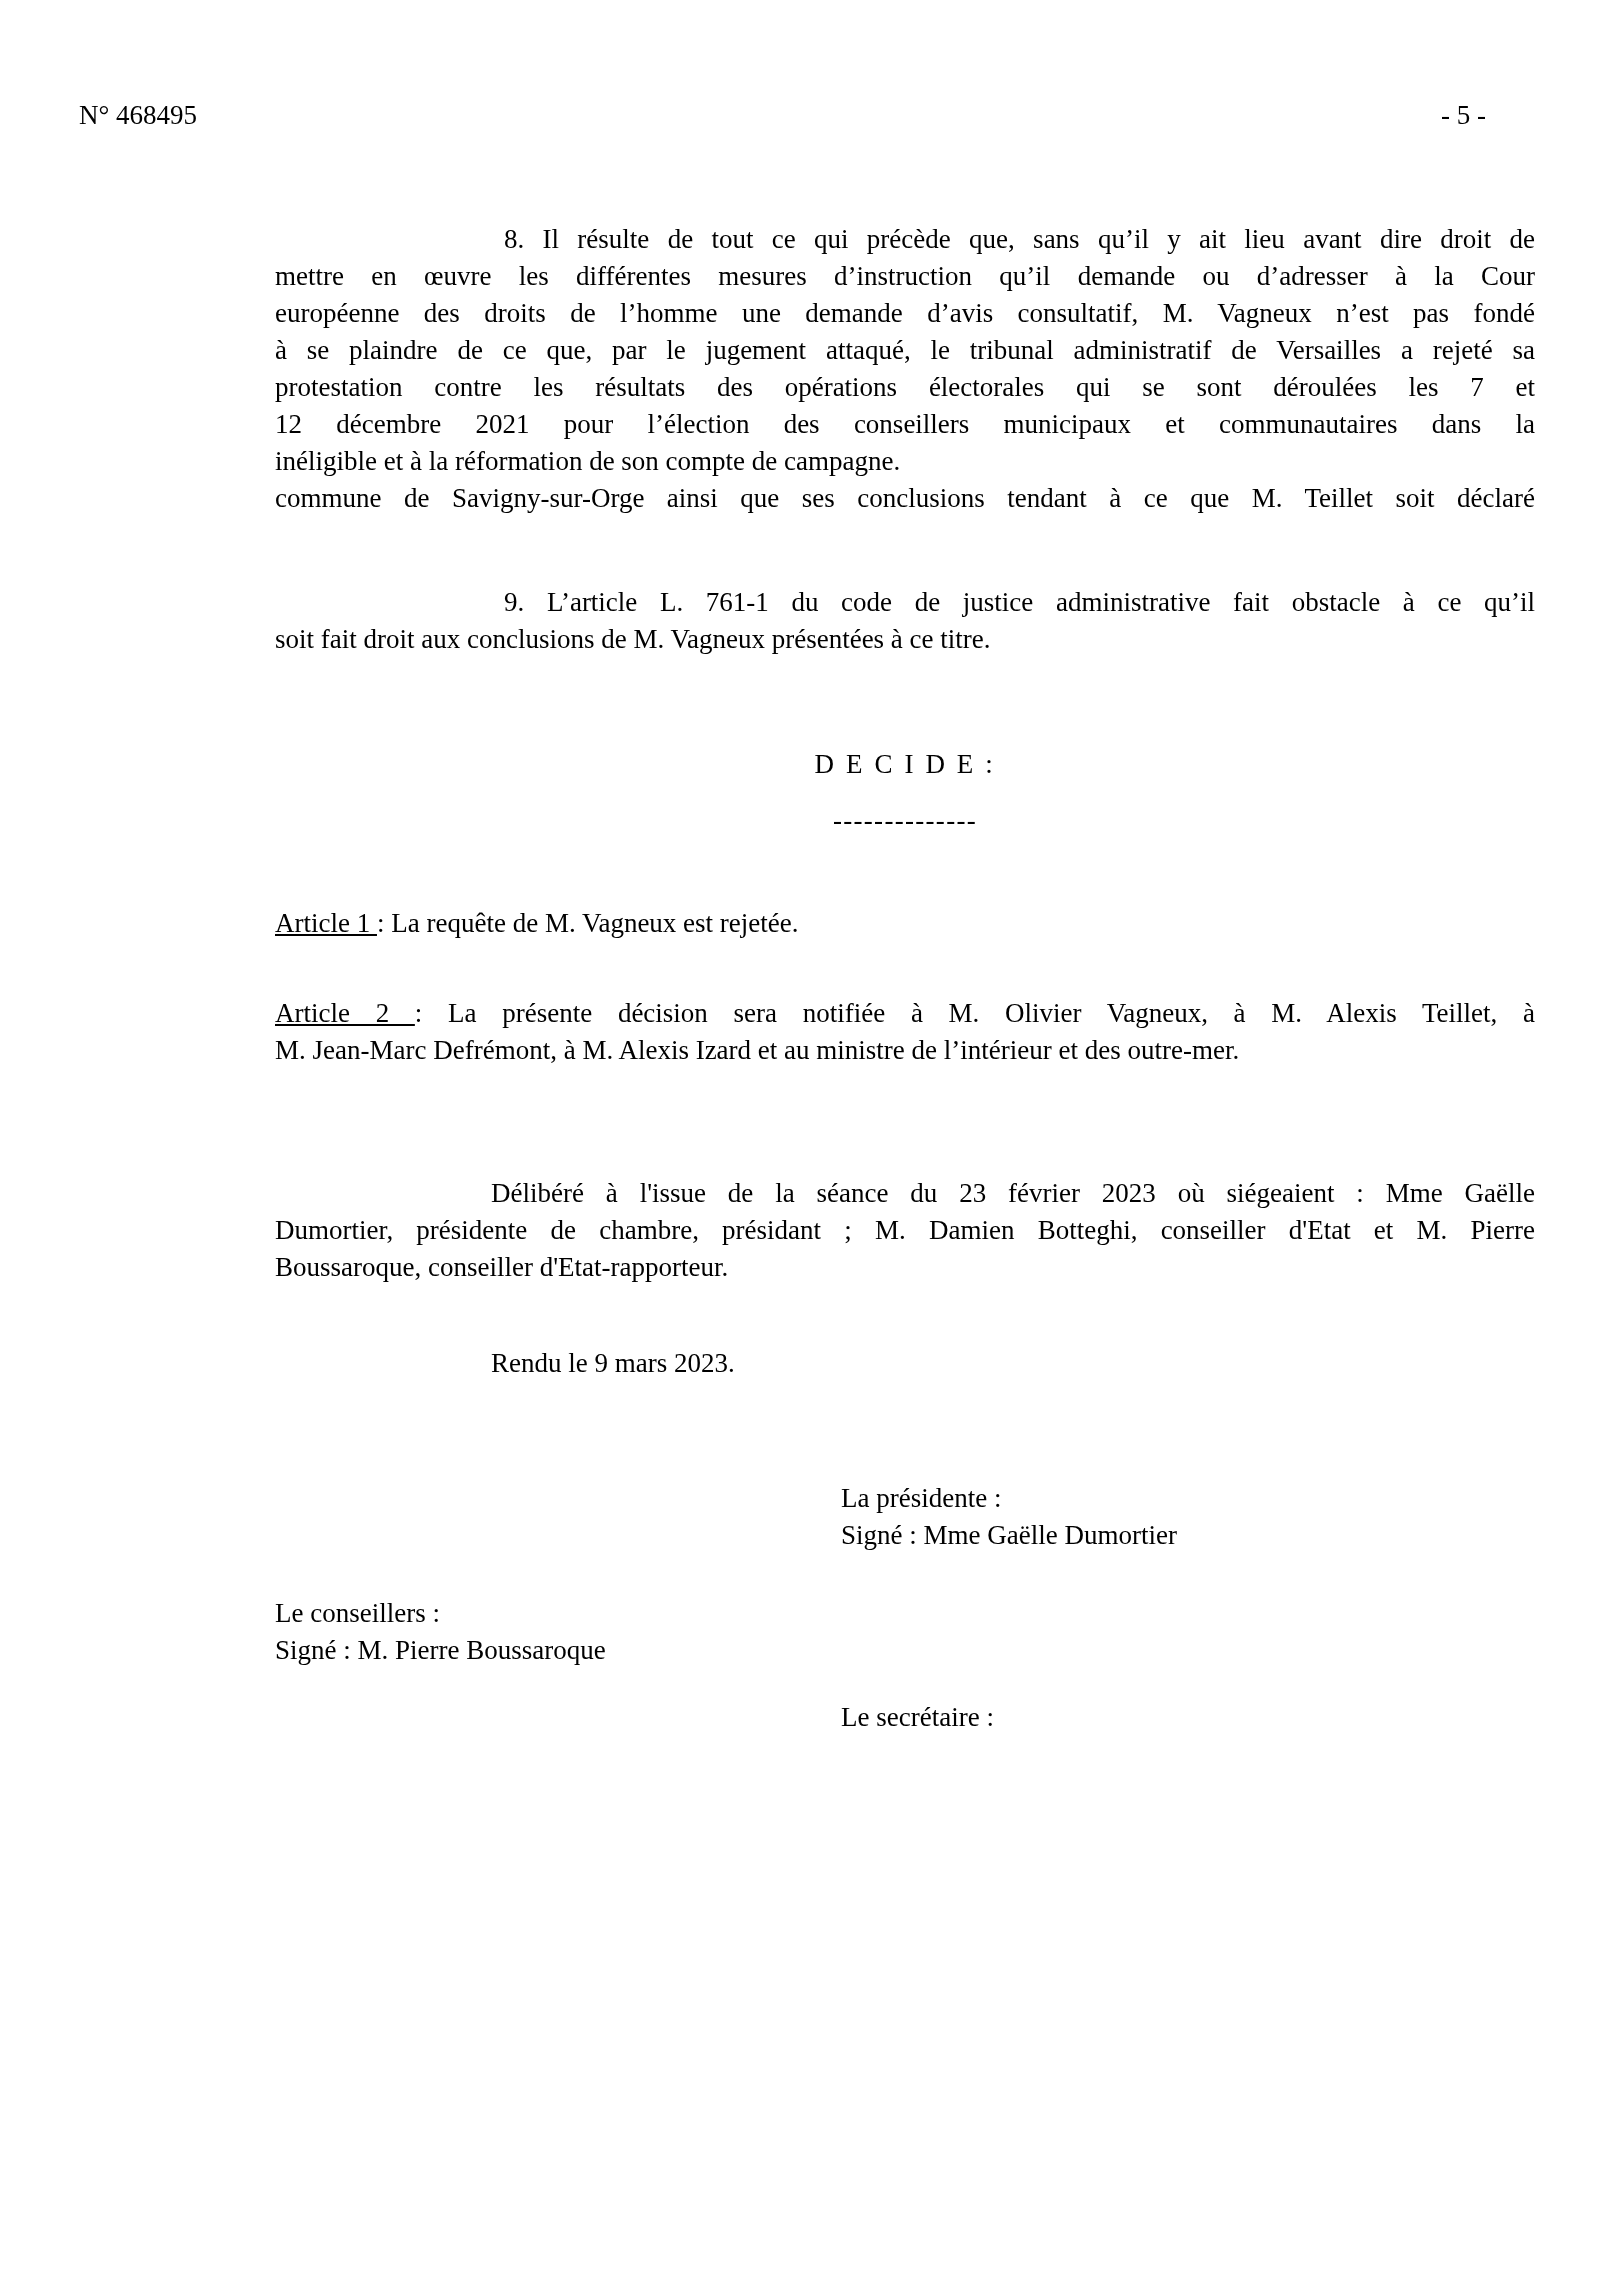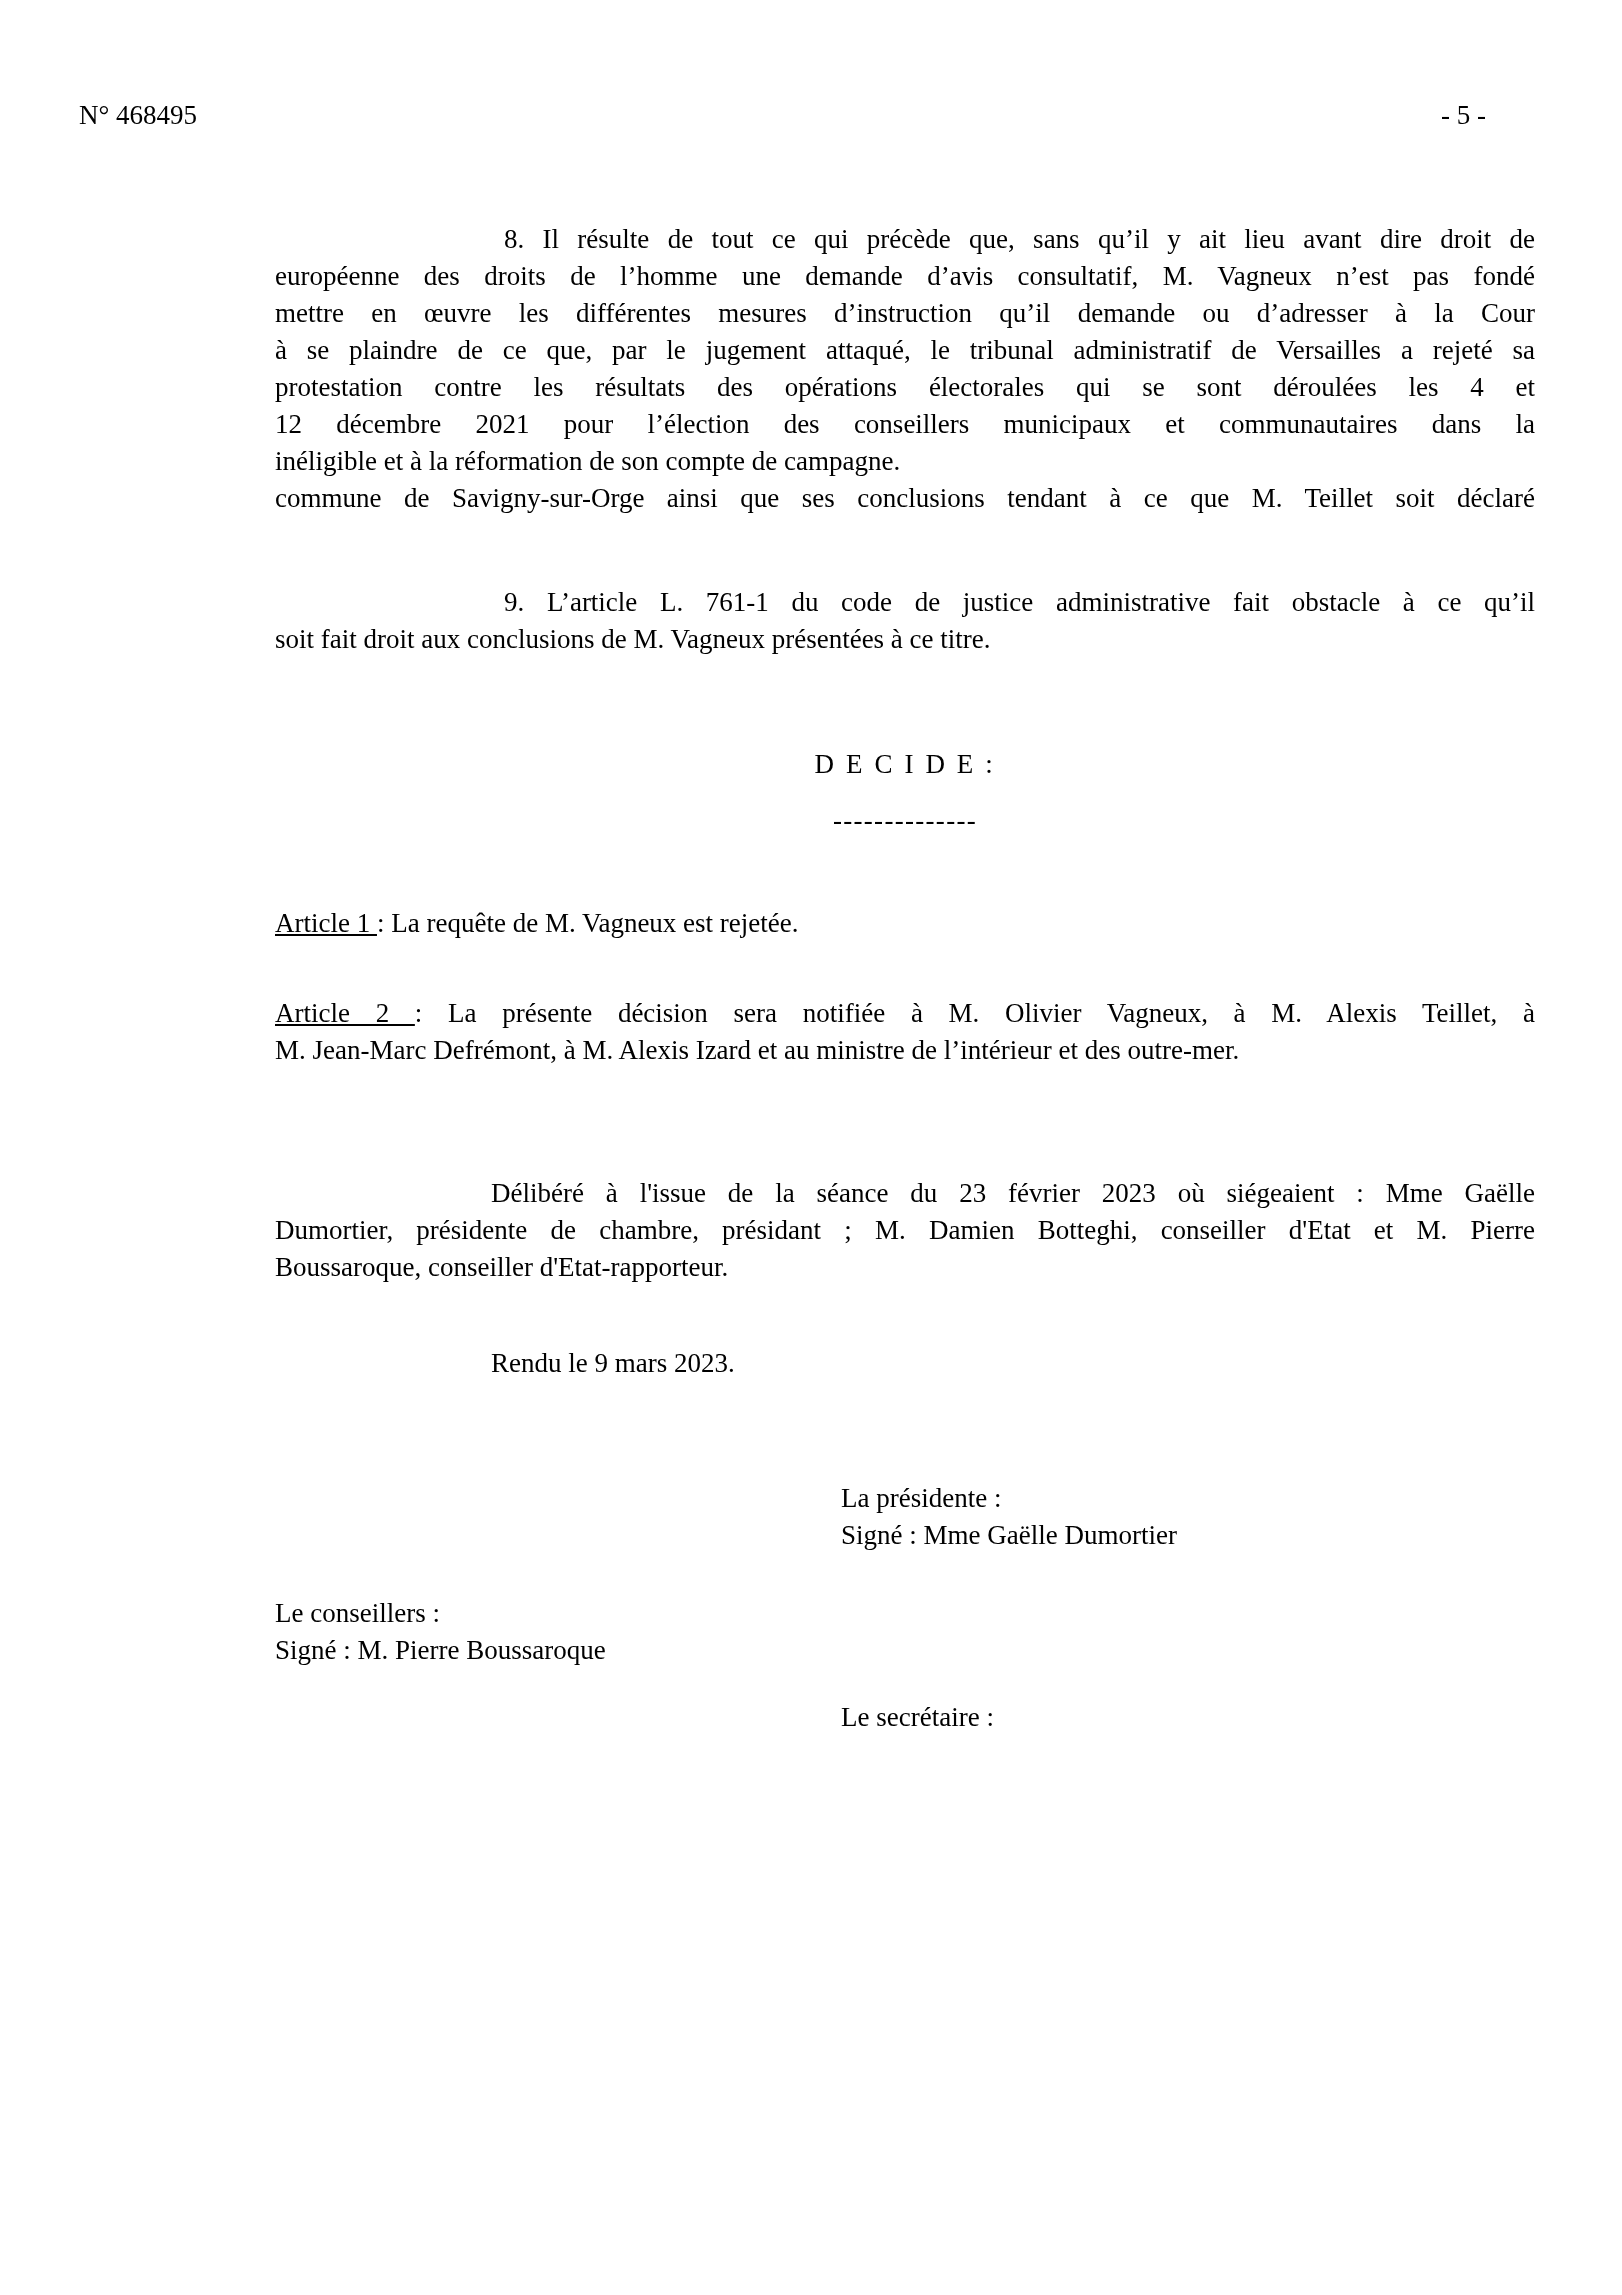--- a/index.html
+++ b/index.html
@@ -61,24 +61,24 @@
 <body>
 
 <div class="page">
 
   <div class="abs hdr-left">N° 468495</div>
 
   <div class="abs hdr-right">- 5 -</div>
 
   <div class="abs body-block para8">
       <div class="line indent-lg">8. Il résulte de tout ce qui précède que, sans qu’il y ait lieu avant dire droit de</div>
+      <div class="line">mettre en œuvre les différentes mesures d’instruction qu’il demande ou d’adresser à la Cour</div>
       <div class="line">européenne des droits de l’homme une demande d’avis consultatif, M. Vagneux n’est pas fondé</div>
-      <div class="line">mettre en œuvre les différentes mesures d’instruction qu’il demande ou d’adresser à la Cour</div>
       <div class="line">à se plaindre de ce que, par le jugement attaqué, le tribunal administratif de Versailles a rejeté sa</div>
-      <div class="line">protestation contre les résultats des opérations électorales qui se sont déroulées les 4 et</div>
+      <div class="line">protestation contre les résultats des opérations électorales qui se sont déroulées les 7 et</div>
       <div class="line">12 décembre 2021 pour l’élection des conseillers municipaux et communautaires dans la</div>
       <div class="line last">inéligible et à la réformation de son compte de campagne.</div>
       <div class="line">commune de Savigny-sur-Orge ainsi que ses conclusions tendant à ce que M. Teillet soit déclaré</div>
     </div>
 
   <div class="abs body-block para9">
       <div class="line indent-lg">9. L’article L. 761-1 du code de justice administrative fait obstacle à ce qu’il</div>
       <div class="line last">soit fait droit aux conclusions de M. Vagneux présentées à ce titre.</div>
     </div>
 

